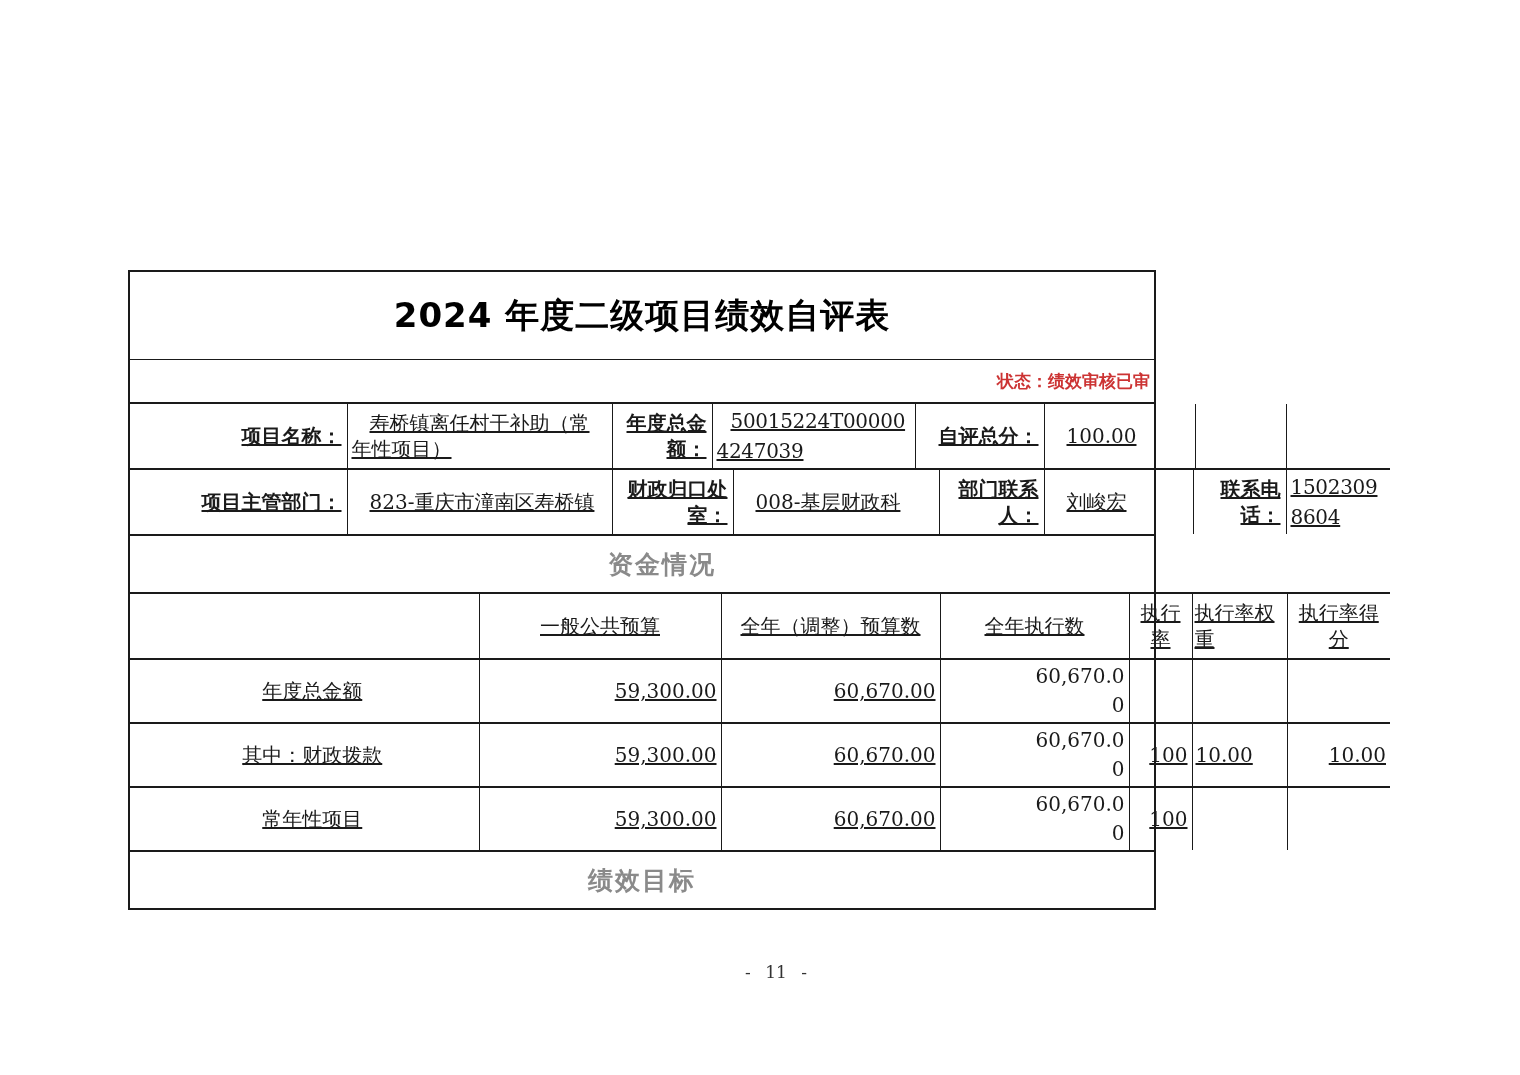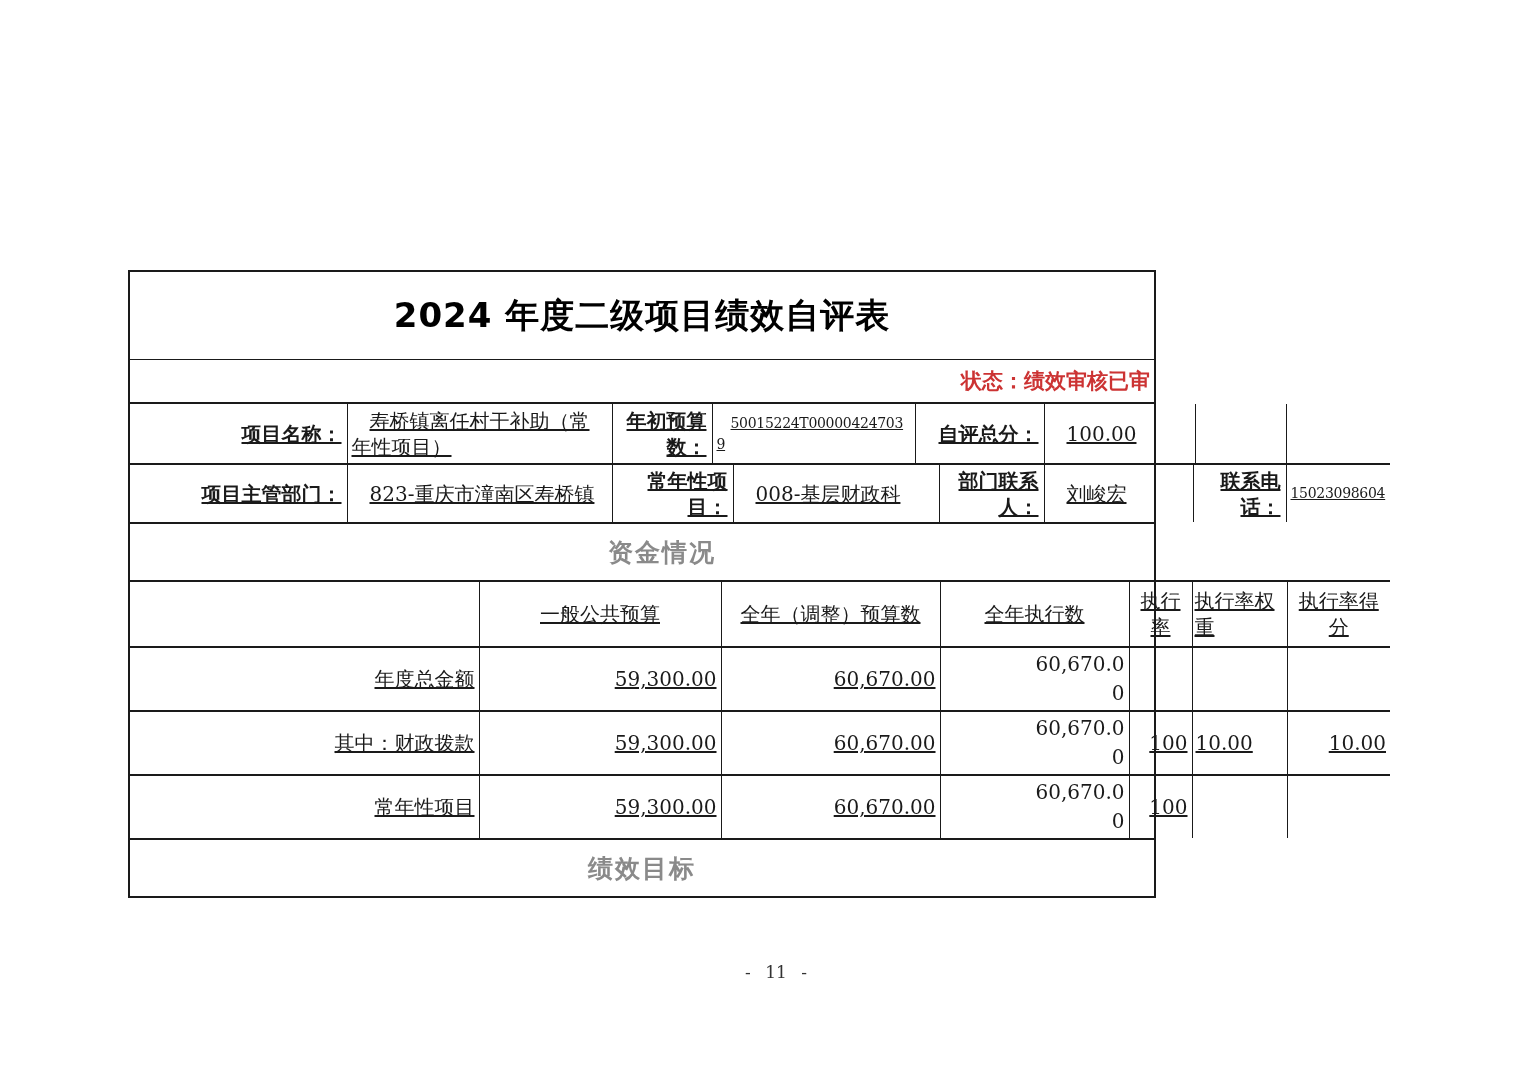--- a/index.html
+++ b/index.html
@@ -22,21 +22,21 @@
     font-family: "DejaVu Sans", sans-serif;
     font-weight: bold; font-size: 34px; color: #000000;
     border-bottom: 1px solid #1a1a1a;
     letter-spacing: 1px;
   }
   .status-row {
     height: 44px;
     display: flex; align-items: center; justify-content: flex-end;
     padding-right: 4px;
     font-family: "DejaVu Sans", sans-serif;
-    font-weight: bold; font-size: 21px;
+    font-weight: bold; font-size: 17px;
     border-bottom: 2px solid #1a1a1a;
   }
   table { border-collapse: collapse; table-layout: fixed; width: 100%; text-decoration: underline; }
   td {
     border-left: 1px solid #1a1a1a;
     overflow: hidden;
     vertical-align: middle;
     padding: 2px 4px;
     font-size: 20px;
     line-height: 1.3;
@@ -47,40 +47,40 @@
   .lbl {
     font-family: "DejaVu Sans", sans-serif;
     font-weight: bold;
     text-align: right;
     padding-right: 5px;
   }
   .val { text-align: left; }
   .indent { text-indent: 18px; }
   .brk {
     word-break: break-all;
-    font-size: 14px;
+    font-size: 20px;
     letter-spacing: -0.3px;
     line-height: 1.5;
   }
   .brk.indent { text-indent: 14px; }
   .section-row {
     height: 58px;
     display: flex; align-items: center; justify-content: center;
     font-family: "DejaVu Sans", sans-serif;
     font-weight: bold; font-size: 25px;
     border-top: 2px solid #1a1a1a;
     letter-spacing: 2px;
   }
   .fund td { border-top: 2px solid #1a1a1a; }
   .fund .head td { height: 59px; text-align: center; }
   .fund .head td.cell-weight { text-align: left; padding: 6px 2px; }
   .fund .head td.cell-rowlabel { text-align: left; }
   .fund .r td { height: 58px; }
   .fund .r-last td { height: 60px; }
-  .rowlbl { text-align: right; padding-left: 20px; }
+  .rowlbl { text-align: center; padding-left: 20px; }
   .num { text-align: right; padding-right: 4px; }
   .numl { text-align: left; padding-left: 3px; }
   .exec { text-align: right; padding-right: 4px; }
   .exec .wrapnum {
     display: inline-block;
     width: 94px;
     word-break: break-all;
     text-align: right;
     line-height: 1.45;
   }
@@ -112,21 +112,21 @@
         <col style="width:203px">
       <col style="width:129px">
         <col style="width:151px">
         <col style="width:91px">
         <col style="width:104px">
     </colgroup>
     <tbody>
         <tr>
       <td class="lbl">项目名称：</td>
       <td class="val indent">寿桥镇离任村干补助（常年性项目）</td>
-      <td class="lbl">年初预算数：</td>
+      <td class="lbl">年度总金额：</td>
       <td class="val brk indent">50015224T000004247039</td>
       <td class="lbl">自评总分：</td>
       <td class="val indent">100.00</td>
       <td class="val"></td>
       <td class="val"></td>
     </tr>
   </tbody>
     </table>
 
   <table class="info2">
@@ -137,21 +137,21 @@
         <col style="width:206px">
       <col style="width:105px">
         <col style="width:149px">
         <col style="width:93px">
         <col style="width:104px">
     </colgroup>
     <tbody>
         <tr>
       <td class="lbl">项目主管部门：</td>
       <td class="val indent">823-重庆市潼南区寿桥镇</td>
-      <td class="lbl">常年性项目：</td>
+      <td class="lbl">财政归口处室：</td>
       <td class="val indent">008-基层财政科</td>
       <td class="lbl">部门联系人：</td>
       <td class="val indent">刘峻宏</td>
       <td class="lbl">联系电话：</td>
       <td class="val brk">15023098604</td>
     </tr>
   </tbody>
     </table>
 
   <div class="section-row" style="color: rgb(138, 138, 138); padding-left: 40px;">资金情况</div>

